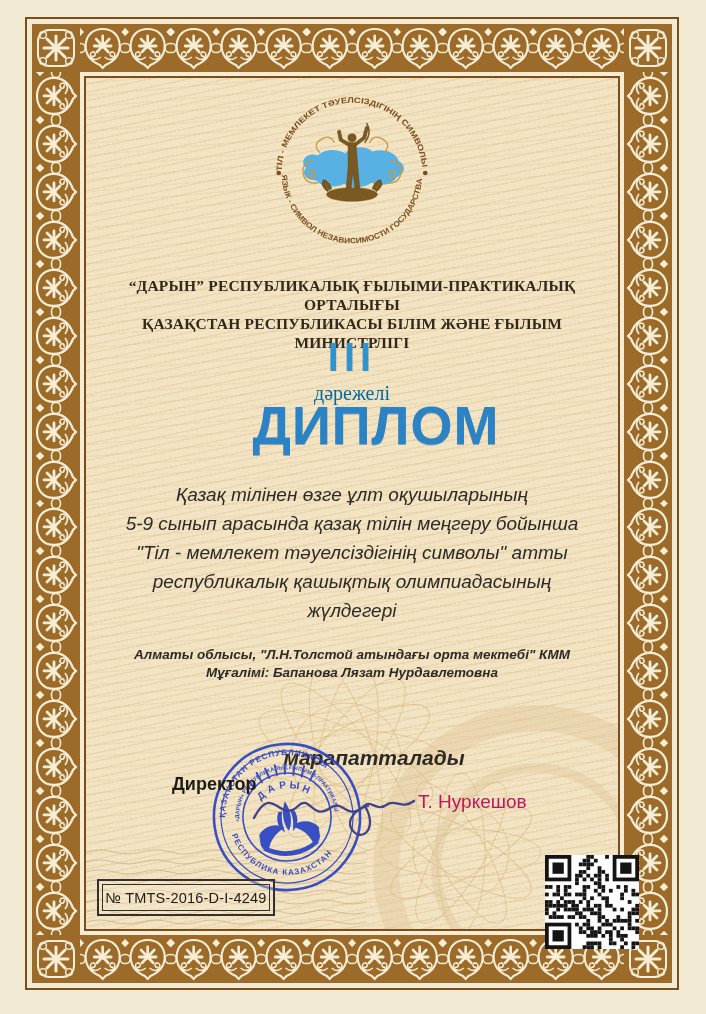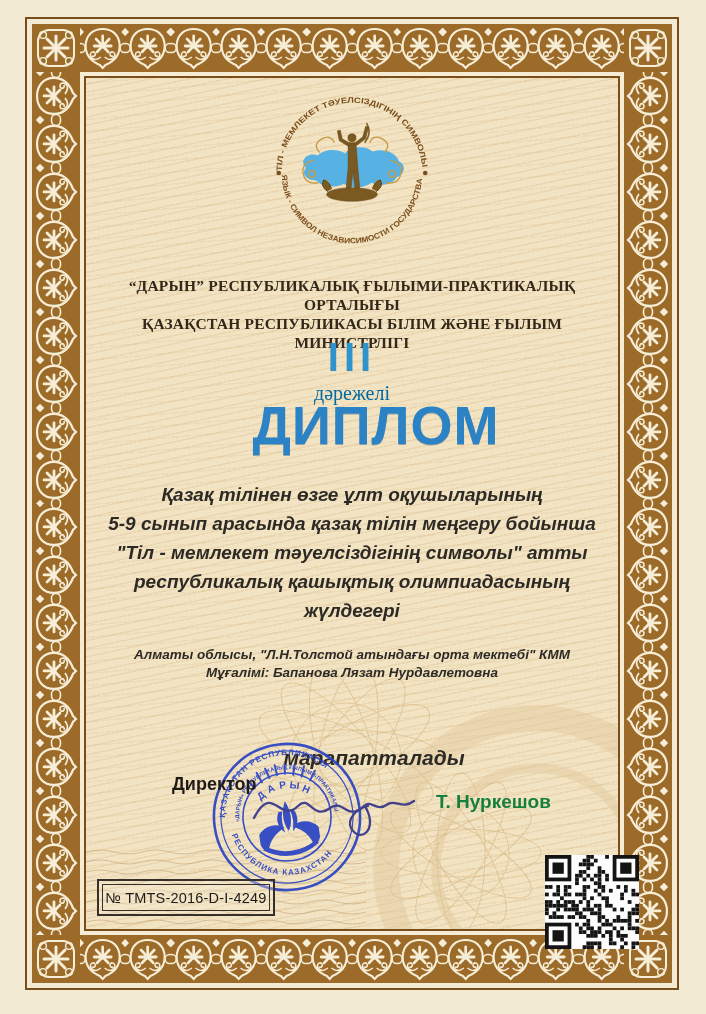--- a/index.html
+++ b/index.html
@@ -54,33 +54,33 @@
   }
   .degree-word {
     top:303px; color:#0369a1; font-family:"Liberation Serif", serif;
     font-size:20px; line-height:24px;
   }
   .diploma-title {
     top:320px; color:#2b82c4; font-weight:700; font-size:54px; line-height:54px;
     letter-spacing:1px; text-shadow:0 1px 0 rgba(21,88,138,.45);padding-left:48px;
   }
   .body-lines {
-    top:402px; font-style:italic; font-weight:700; font-size:19px; line-height:29px; color:#2d2a26;
+    top:402px; font-style:italic; font-weight:400; font-size:19px; line-height:29px; color:#2d2a26;
   }
   .recipient {
     top:528px; font-style:italic; font-weight:700; font-size:31px; line-height:38px; color:#222;
   }
   .details {
     top:568px; font-style:italic; font-weight:700; font-size:13.5px; line-height:18px; color:#2d2a26;
   }
   .award-word {
     top:668px; padding-left:44px; font-style:italic; font-weight:700; font-size:21px; color:#2d2a26;
   }
   .signer-role { position:absolute; left:86px;  top:696px; font-weight:700; font-size:18px; color:#1e1b17; }
-  .signer-name { position:absolute; left:350px; top:713px; font-weight:700; font-size:19px; color:#15803d; }
+  .signer-name { position:absolute; left:332px; top:713px; font-weight:400; font-size:19px; color:#be185d; }
   .signature-svg { position:absolute; left:160px; top:688px; width:200px; height:80px; }
   .stamp-svg { position:absolute; left:123px; top:661px; width:156px; height:156px; opacity:.93; }
   .number-box {
     position:absolute; left:11px; top:801px; width:178px; height:37px;
     border:2px solid #37302a; padding:3px; background:rgba(246,236,212,.35);
   }
   .number-box .inner {
     width:100%; height:100%; border:1px solid #37302a;
     display:flex; align-items:center; justify-content:center;
     font-size:14.5px; color:#1f1b16; letter-spacing:.2px;

